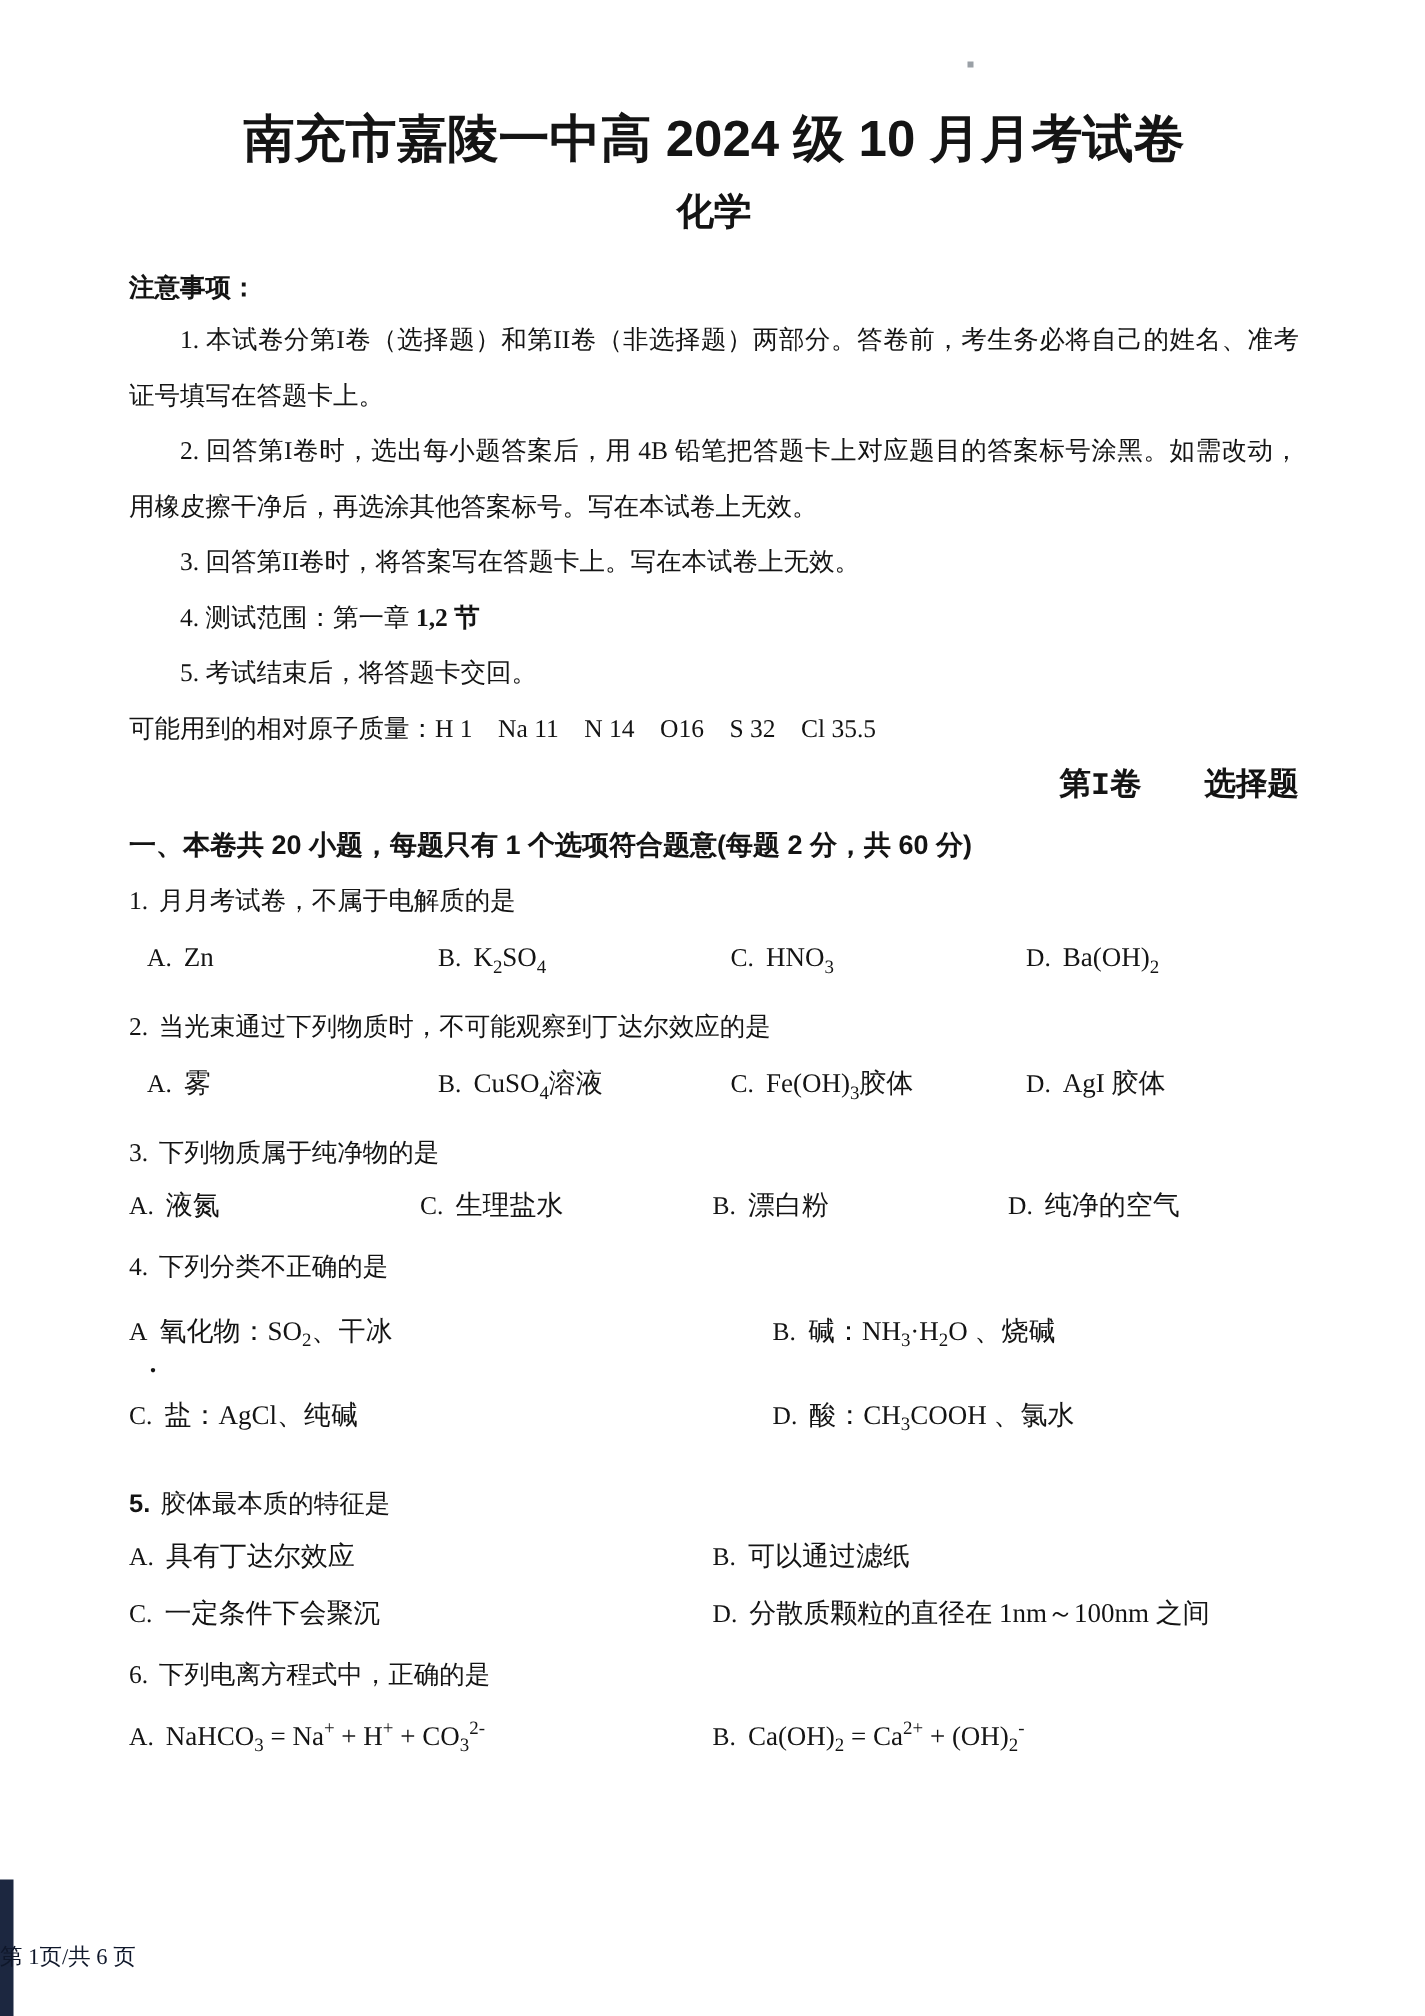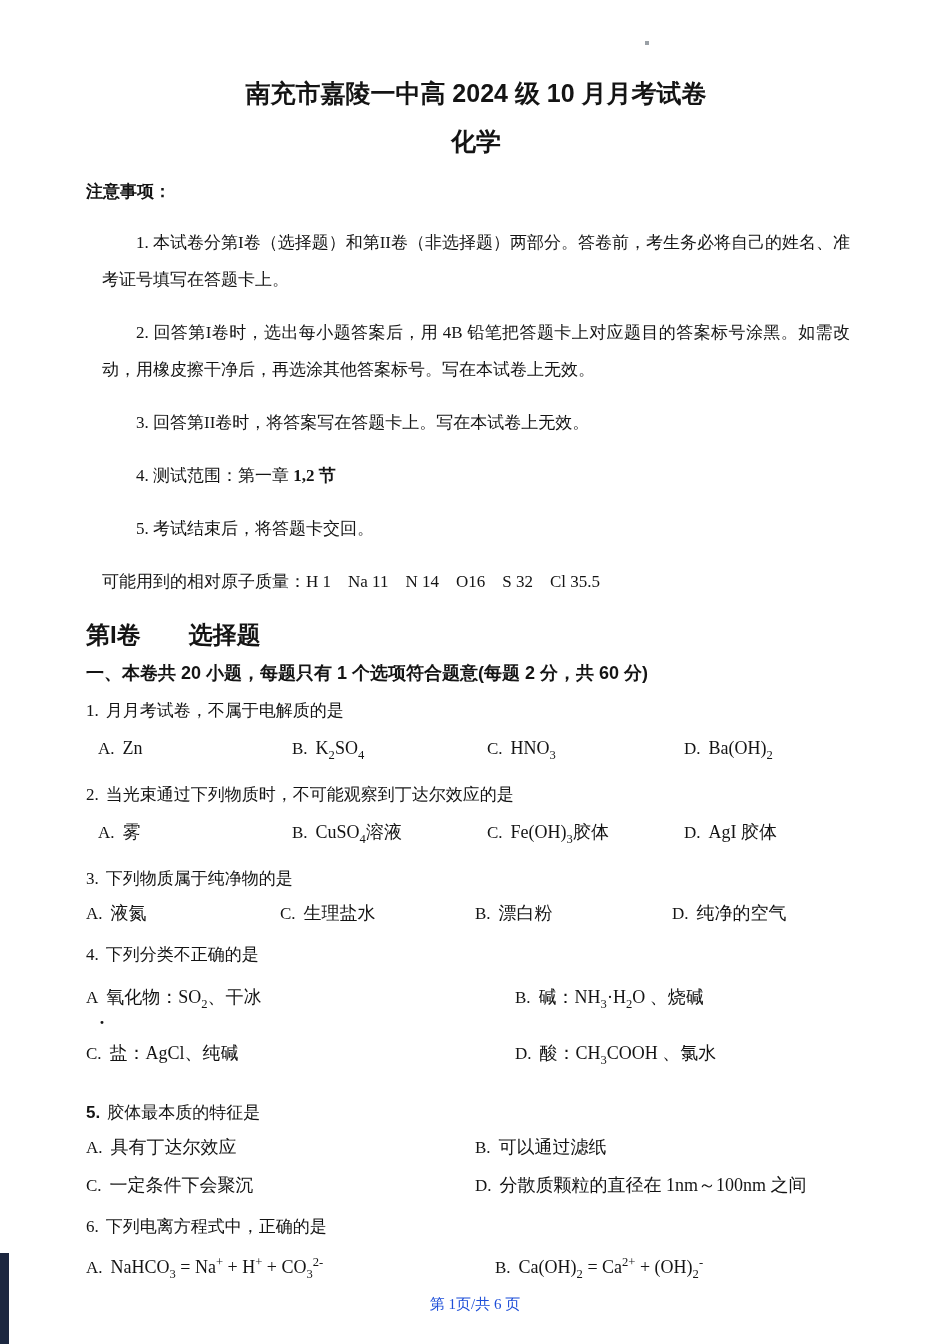--- a/index.html
+++ b/index.html
@@ -10,71 +10,71 @@
     background:#ffffff;
     color:#141414;
     font-family:"Liberation Serif","DejaVu Serif",serif;
     overflow:hidden;
   }
   .content{padding:76px 84px 0 86px;}
   .doc-title{
     margin:0 0 14px 0;
     text-align:center;
     font-family:"Liberation Sans","DejaVu Sans",sans-serif;
-    font-size:25px;font-weight:bold;line-height:34px;
+    font-size:34px;font-weight:bold;line-height:34px;
   }
   .doc-subject{
     margin:0 0 18px 0;
     text-align:center;
     font-family:"Liberation Sans","DejaVu Sans",sans-serif;
     font-size:25px;font-weight:bold;line-height:34px;
   }
   .notice-head{
     margin:0;
     font-family:"Liberation Sans","DejaVu Sans",sans-serif;
     font-size:17px;font-weight:bold;line-height:32px;
   }
   .para{
-    margin:16px;font-size:17px;line-height:37px;
+    margin:0;font-size:17px;line-height:37px;
     text-align:justify;
   }
   .para.indent{text-indent:2em;}
   .atomic{white-space:pre-wrap;}
   .part-title{
-    margin:2px 0 0 0;text-align:left;
-    font-family:Liberation Sans, sans-serif;
-    font-size:24px;font-weight:bold;line-height:38px;
+    margin:2px 0 0 0;text-align:right;
+    font-family:Liberation Mono, monospace;
+    font-size:21px;font-weight:bold;line-height:38px;
     white-space:pre-wrap;
   }
   .instruction{
     margin:0;
     font-family:"Liberation Sans","DejaVu Sans",sans-serif;
     font-size:18px;font-weight:bold;line-height:38px;
   }
   .q-text{margin:0;font-size:17px;line-height:38px;}
   .q-num{margin-right:7px;}
   .q-num.bold{font-weight:bold;font-family:"Liberation Sans","DejaVu Sans",sans-serif;}
   .opt-row{display:grid;align-items:baseline;min-height:38px;}
   .opts4{grid-template-columns:194px 195px 197px 1fr;}
   .opts2{grid-template-columns:389px 1fr;}
   .opt-row.plain{margin:0;}
   .opt-row.roomy{margin:3px 0 5px 12px;}
   .opt-row.spaced{margin:8px 0 18px 0;gap:40px;}
-  .opt-row.spaced2{margin:6px 0 12px 0;gap:20px;}
+  .opt-row.spaced2{margin:6px 0 12px 0;}
   .opt{position:relative;font-size:17px;line-height:30px;}
   .opt-label{margin-right:8px;}
   .math{font-size:18px;}
   sub,sup{line-height:0;font-size:70%;}
   .stray-dot{
     position:absolute;left:13px;top:26px;
     font-weight:bold;font-size:18px;
   }
   .footer{
     position:absolute;left:0;bottom:30px;width:100%;
-    text-align:center;font-size:15px;color:#1d4ed8;
+    text-align:left;font-size:15px;color:#0f172a;
   }
   .speck{
     position:absolute;left:645px;top:41px;
     width:4px;height:4px;background:#9aa0a6;
   }
   .edge-strip{
     position:absolute;left:0;bottom:0;
     width:9px;height:91px;background:#1c2740;
   }
 </style>

